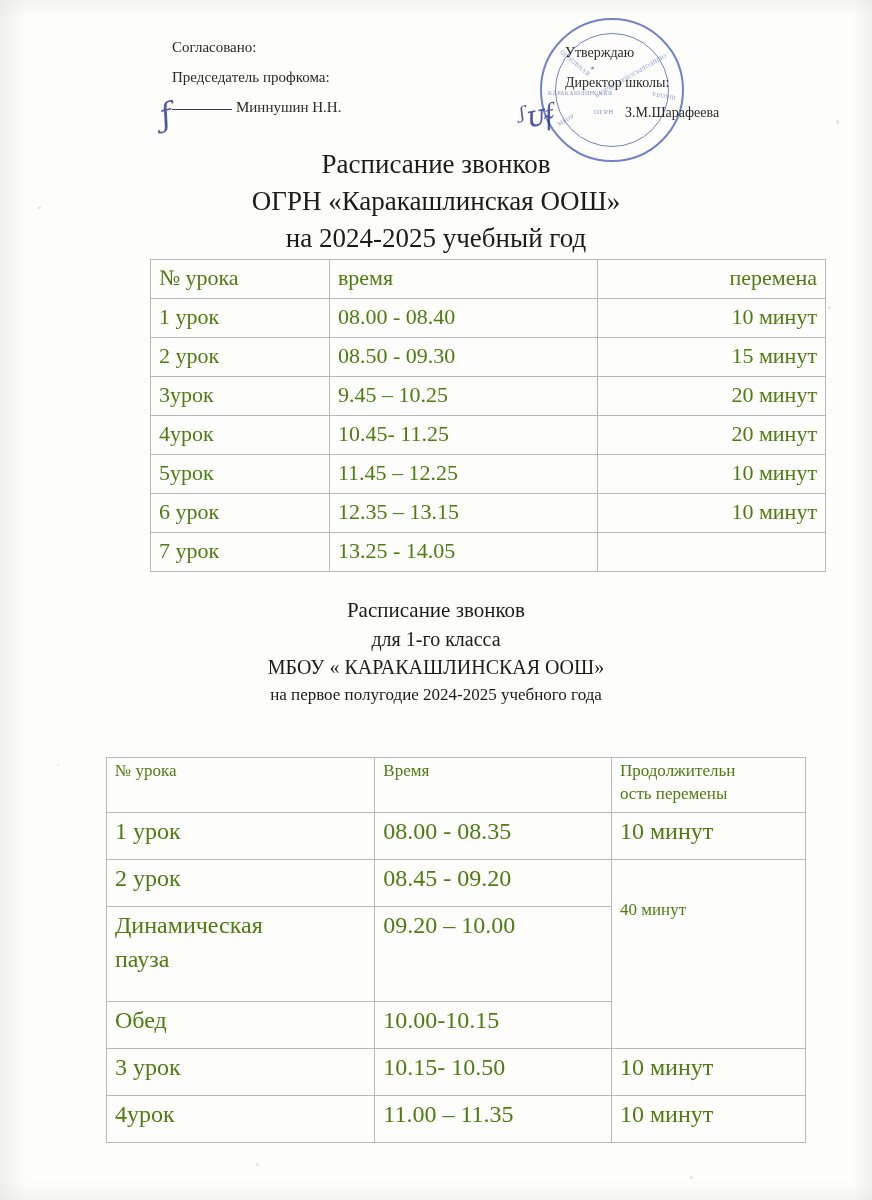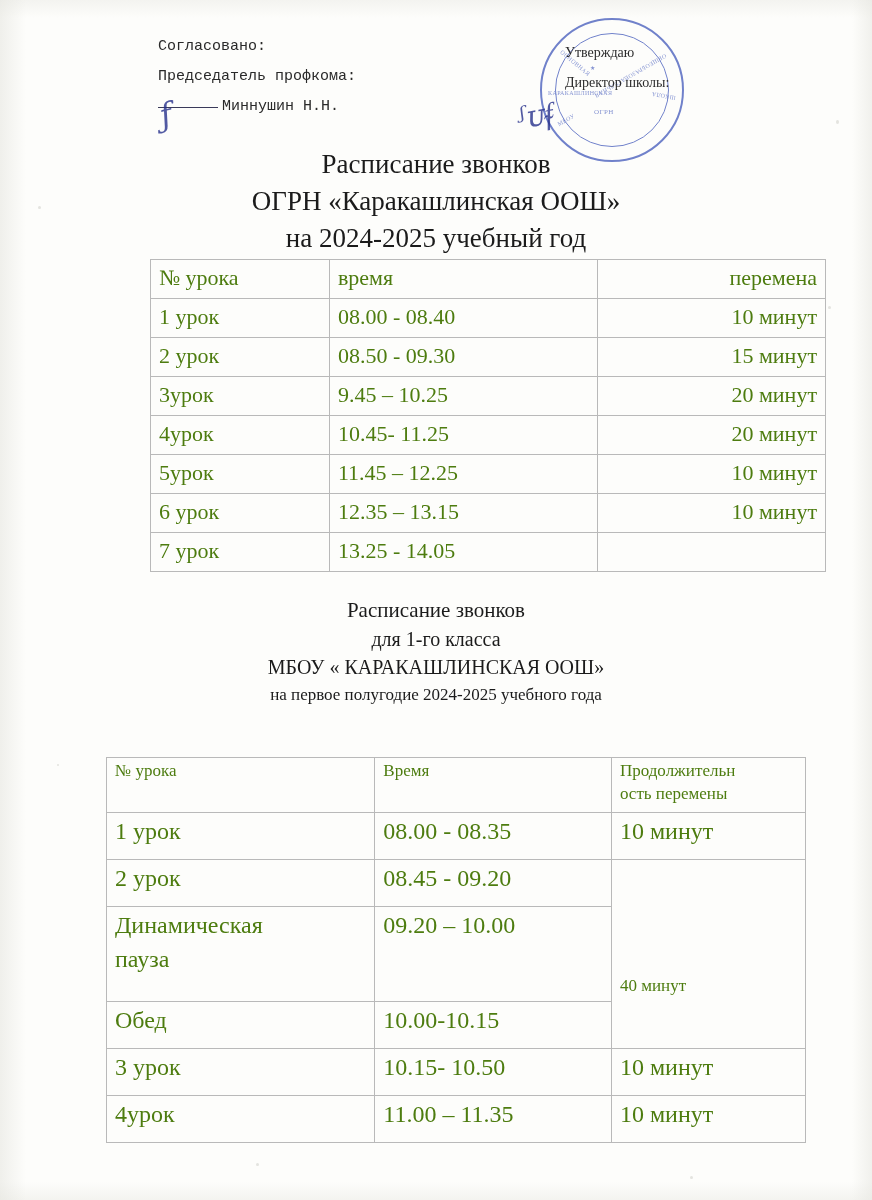--- a/index.html
+++ b/index.html
@@ -29,26 +29,25 @@
       linear-gradient(to right, rgba(228,228,222,0.55) 0px, rgba(255,255,255,0) 26px),
       linear-gradient(to left, rgba(228,228,222,0.5) 0px, rgba(255,255,255,0) 20px),
       linear-gradient(to bottom, rgba(232,232,226,0.45) 0px, rgba(255,255,255,0) 18px),
       linear-gradient(to top, rgba(232,232,226,0.45) 0px, rgba(255,255,255,0) 18px);
     pointer-events: none;
   }
 
   
   .approval-left {
     position: absolute;
-    left: 158px;
+    left: 172px;
     top: 32px;
     font-size: 15px;
     line-height: 30px;
     color: #2a2a2a;
-    font-family: Liberation Mono, monospace;
   }
   .approval-left div { white-space: nowrap; }
   .sig-line {
     display: inline-block;
     width: 60px;
     border-bottom: 1px solid #3a3a5a;
     vertical-align: 2px;
     margin-right: 4px;
   }
   .approval-right {
@@ -208,20 +207,21 @@
       <span style="transform:rotate(60deg) translate(0,-64px) rotate(90deg);">ОБЩЕОБРАЗОВАТЕЛЬНАЯ</span>
       <span style="transform:rotate(100deg) translate(0,-64px) rotate(90deg);">ШКОЛА</span>
       <span style="transform:translate(-22px,-26px);">★</span>
       <span style="transform:translate(-18px,18px);font-size:7px;">ОГРН</span>
     </div>
   </div>
 
   <div class="approval-right">
     <div>Утверждаю</div>
     <div>Директор школы:</div>
+    <div style="padding-left:60px;">З.М.Шарафеева</div>
   </div>
   <div class="sig-blue" style="left:518px;top:98px;font-size:30px;transform:rotate(-10deg);">ᶴᴜᵮ</div>
 
   <div class="title-block-1">
     <div>Расписание звонков</div>
     <div>ОГРН «Каракашлинская ООШ»</div>
     <div>на 2024-2025 учебный год</div>
   </div>
 
   <table id="bells-table">
@@ -286,21 +286,21 @@
       </tr>
       <tr class="row">
         <td class="c1">1 урок</td>
         <td class="c2">08.00 - 08.35</td>
         <td class="c3">10 минут</td>
       </tr>
       <tr class="row">
         <td class="c1">2 урок</td>
         <td class="c2">08.45 - 09.20</td>
         <td class="c3" rowspan="3">
-          <div class="small" style="margin-top:108px;">40 минут</div>
+          <div class="small" style="margin-top:32px;">40 минут</div>
         </td>
       </tr>
       <tr class="tall">
         <td class="c1 two-line">Динамическая
 пауза</td>
         <td class="c2">09.20 – 10.00</td>
       </tr>
       <tr class="row">
         <td class="c1">Обед</td>
         <td class="c2">10.00-10.15</td>

